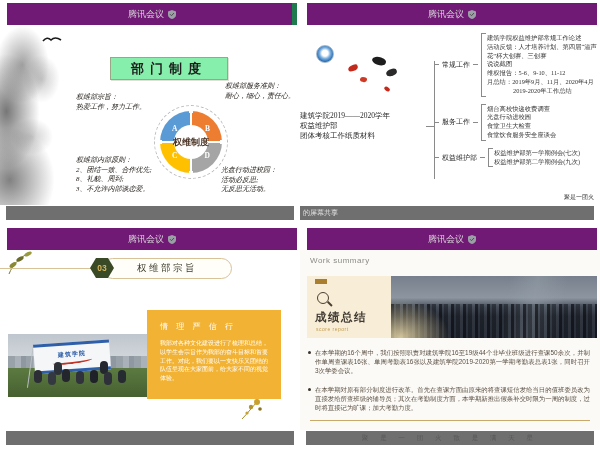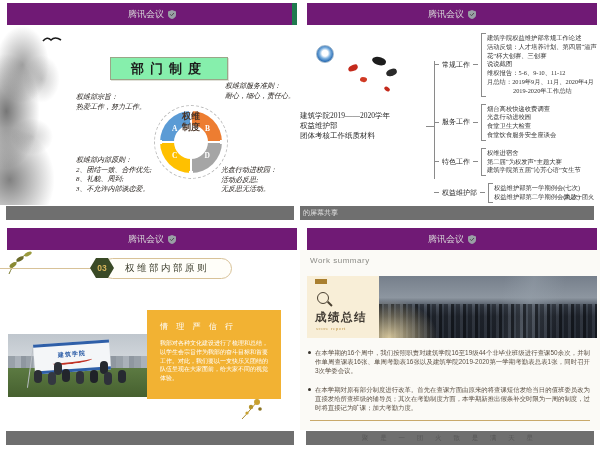--- a/index.html
+++ b/index.html
@@ -32,21 +32,21 @@
   .tl-b1{left:76px;top:68px;width:90px;}
   .tl-b2{left:225px;top:57px;width:77px;}
   .tl-b3{left:76px;top:131px;width:100px;}
   .tl-b4{left:221px;top:141px;width:75px;}
   .ringwrap{position:absolute;left:160px;top:86px;width:62px;height:62px;}
   .ring-dash{position:absolute;left:-6px;top:-6px;width:72px;height:72px;border:1px dashed #bcbcbc;border-radius:50%;}
   .ring{position:absolute;inset:0;border-radius:50%;
     background:conic-gradient(#fff 0 3deg,#ED7D31 3deg 87deg,#fff 87deg 93deg,#A5A5A5 93deg 177deg,
       #fff 177deg 183deg,#FFC000 183deg 267deg,#fff 267deg 273deg,#5B9BD5 273deg 357deg,#fff 357deg 360deg);}
   .ring-hole{position:absolute;left:14px;top:14px;width:34px;height:34px;border-radius:50%;background:#fff;}
-  .ring-center{position:absolute;inset:0;display:flex;flex-direction:column;align-items:center;justify-content:flex-start;
+  .ring-center{position:absolute;inset:0;display:flex;flex-direction:row;align-items:center;justify-content:center;
     font-size:9px;line-height:11px;font-weight:bold;color:#4a3426;z-index:2;}
   .ring-letter{position:absolute;font-size:7.5px;font-weight:bold;color:#fff;z-index:2;}
   .rl-a{left:12px;top:13px;} .rl-b{right:12px;top:13px;} .rl-c{left:12px;bottom:13px;} .rl-d{right:12px;bottom:13px;}
   
   .tr-logo{position:absolute;left:16px;top:20px;width:16px;height:16px;border-radius:50%;
     background:radial-gradient(circle at 50% 45%,#fff 25%,#7fb2e0 45%,#2a6db5 70%,#1a4f8a 100%);
     border:1px solid #9db6cc;}
   .fish{position:absolute;border-radius:62% 40% 55% 48%;}
   .fr1{left:48px;top:40px;width:10px;height:6px;background:#c42a1c;transform:rotate(-18deg);}
   .fr2{left:60px;top:52px;width:7px;height:5px;background:#d03a24;transform:rotate(14deg);}
@@ -91,21 +91,21 @@
     box-shadow:14px 2px 0 #343841,28px -1px 0 #23262c,42px 1px 0 #30333b,56px 0 0 #1f2228,
       70px 2px 0 #2e313a,84px 0 0 #262a31,20px -8px 0 #2c3037,66px -9px 0 #24282e;}
   .bl-box{position:absolute;left:147px;top:60px;width:134px;height:89px;background:#F2B233;color:#fff;
     padding:11px 13px;box-sizing:border-box;}
   .bl-box-title{font-size:8px;font-weight:normal;letter-spacing:3px;margin-bottom:7px;}
   .bl-box-text{font-size:6px;line-height:8.8px;text-align:justify;}
   
   .quad-br .slide{background:#fbfaf6;}
   .br-header{position:absolute;left:10px;top:6px;font-size:8px;color:#8b8b86;letter-spacing:.5px;}
   .br-card{position:absolute;left:7px;top:26px;width:290px;height:62px;display:flex;}
-  .br-panel{position:relative;width:72px;background:#f8eed7;flex:none;font-family:Liberation Serif, serif;}
+  .br-panel{position:relative;width:84px;background:#f8eed7;flex:none;}
   .panel-tab{position:absolute;left:8px;top:3px;width:12px;height:5px;background:#a97f2f;}
   .mag{position:absolute;left:10px;top:16px;width:10px;height:10px;border:1.5px solid #4a4031;border-radius:50%;}
   .mag::after{content:"";position:absolute;width:6px;height:1.5px;background:#4a4031;
     transform:rotate(45deg);right:-5px;bottom:-1px;}
   .br-card-title{position:absolute;left:8px;top:34px;font-size:11.5px;font-weight:bold;letter-spacing:1.5px;color:#423c34;}
   .br-card-sub{position:absolute;left:9px;top:50px;font-size:5px;color:#c29a4e;letter-spacing:.5px;}
   .br-city{position:relative;flex:1;
     background:
       linear-gradient(100deg,transparent 55%,rgba(150,160,170,.5) 68%,transparent 82%),
       linear-gradient(180deg,#767f8b 0%,#8d96a0 35%,#4a525e 50%,#2a2f38 65%,#232831 100%);}
@@ -218,29 +218,20 @@
           <span class="b-label">服务工作</span>
             <span class="b-sep"></span>
           <div class="b-items">
             <div class="b-item">烟台高校快递收费调查</div>
             <div class="b-item">光盘行动进校园</div>
             <div class="b-item">食堂卫生大检查</div>
             <div class="b-item">食堂饮食服务安全座谈会</div>
           </div>
         </div>
         <div class="branch">
-          <span class="b-label">特色工作</span>
-            <span class="b-sep"></span>
-          <div class="b-items">
-            <div class="b-item">权维进宿舍</div>
-            <div class="b-item">第二届“为权发声”主题大赛</div>
-            <div class="b-item">建筑学院第五届“沁芳心语”女生节</div>
-          </div>
-        </div>
-        <div class="branch">
           <span class="b-label">权益维护部</span>
             <span class="b-sep"></span>
           <div class="b-items">
             <div class="b-item">权益维护部第一学期例会(七次)</div>
             <div class="b-item">权益维护部第二学期例会(九次)</div>
           </div>
         </div>
       </div>
       <div class="tr-corner">聚是一团火</div>
     </div>
@@ -262,21 +253,21 @@
         <path d="M6 24 C10 14 16 8 26 3" stroke="#7a7a2f" stroke-width="1" fill="none"></path>
         <ellipse cx="10" cy="15" rx="4" ry="2" fill="#8a8a33" transform="rotate(-35 10 15)"></ellipse>
         <ellipse cx="17" cy="9" rx="4" ry="2" fill="#6b6b2a" transform="rotate(-30 17 9)"></ellipse>
         <ellipse cx="25" cy="4" rx="4" ry="1.8" fill="#9a9a3d" transform="rotate(-25 25 4)"></ellipse>
       </svg>
       <div class="bl-line"></div>
       <div class="hexagon">
         <span>03</span>
       </div>
       <div class="bl-pill">
-        <span>权维部内部原则</span>
+        <span>权维部宗旨</span>
       </div>
       <div class="bl-photo">
         <div class="ph-sky"></div>
         <div class="ph-bld"></div>
         <div class="ph-field"></div>
         <div class="ph-pole"></div>
         <div class="ph-flag">
           <span class="ft">建筑学院</span>
           <span class="ph-script"></span>
         </div>

